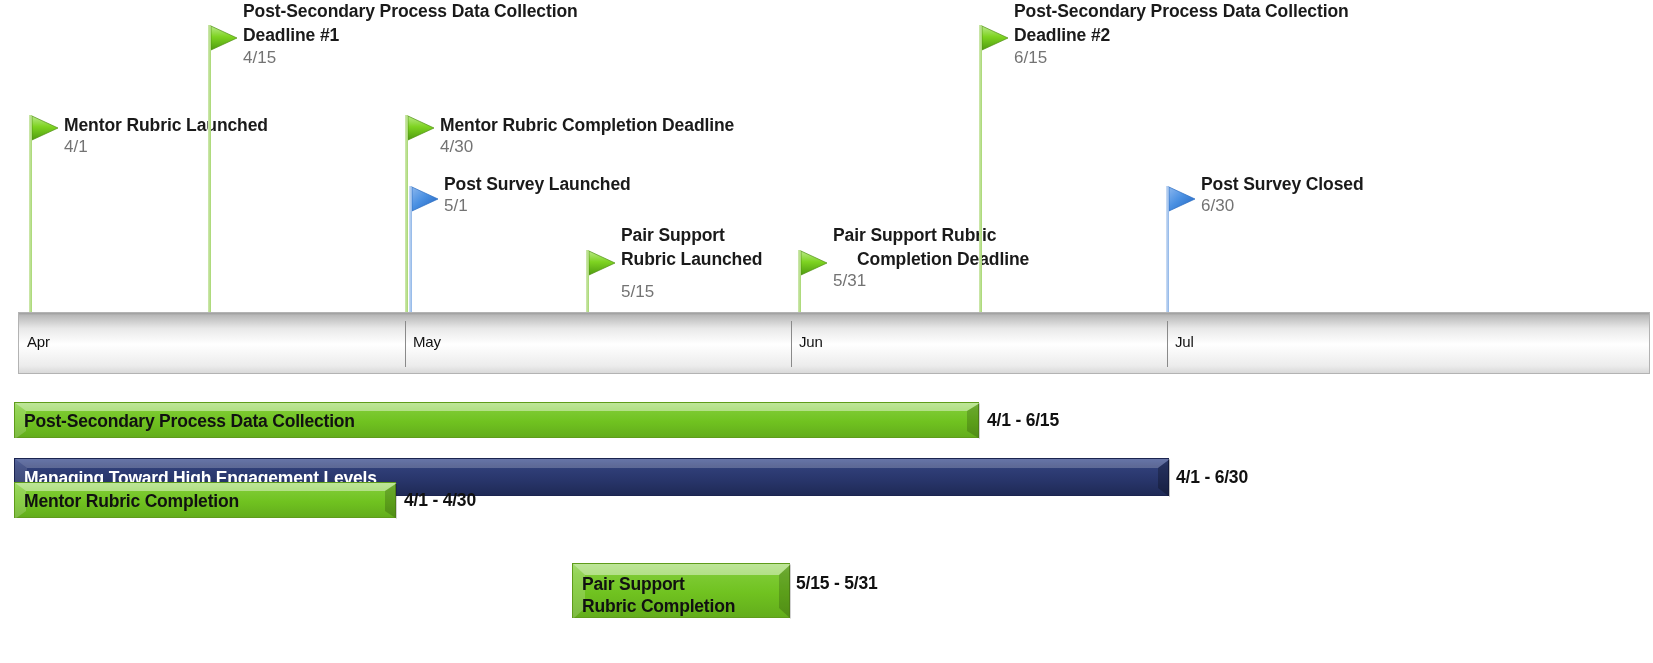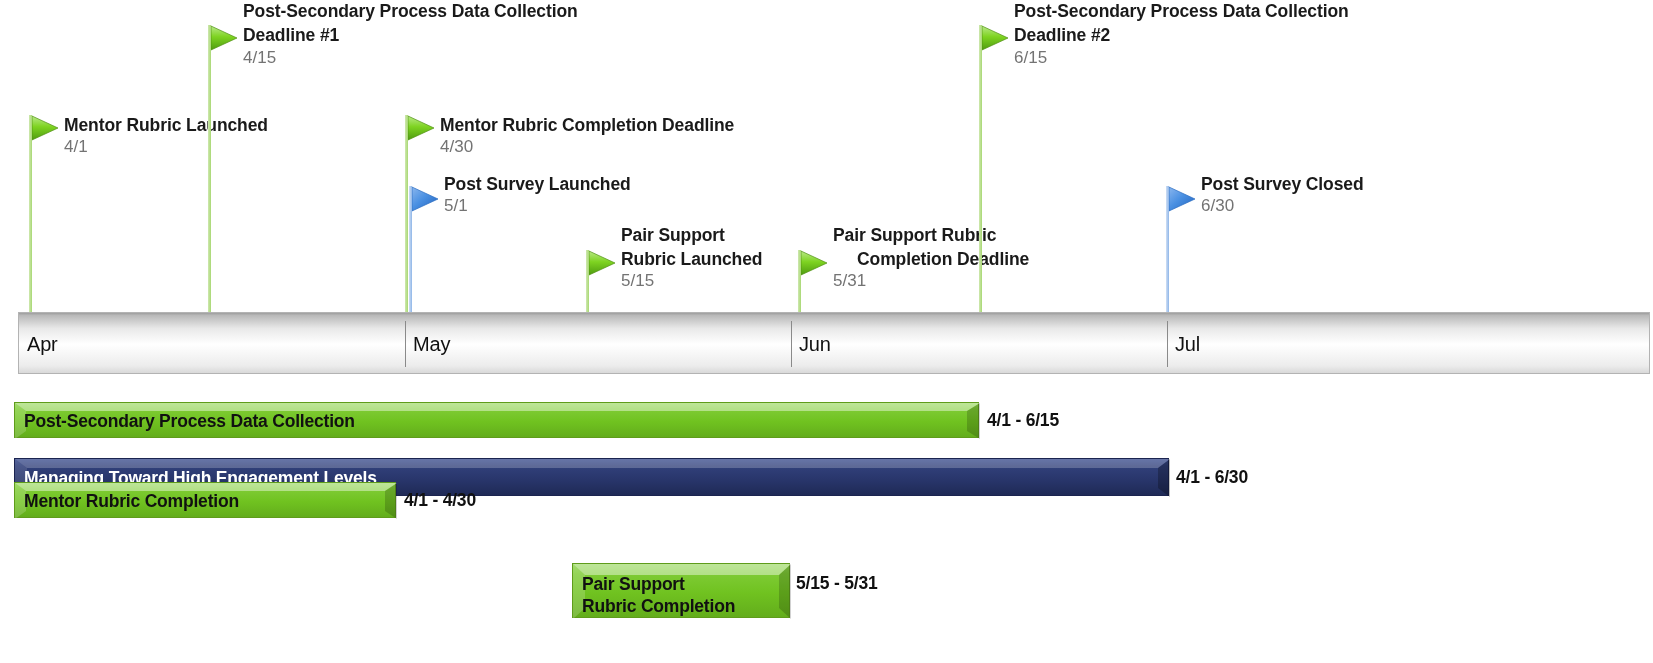--- a/index.html
+++ b/index.html
@@ -20,21 +20,21 @@
   .ms .lbl2{position:absolute;left:35px;white-space:nowrap;
            font-size:17.5px;font-weight:bold;color:#1a1a1a;line-height:24px;letter-spacing:-0.1px;}
   .ms .date{position:absolute;left:35px;white-space:nowrap;
             font-size:17px;color:#737373;line-height:22px;}
 
   
   #axis{position:absolute;left:18px;top:312px;width:1632px;height:62px;
         background:linear-gradient(to bottom,#9d9d9d 0%,#b9b9b9 4%,#e9e9e9 26%,#ffffff 52%,#fbfbfb 60%,#ececec 88%,#d9d9d9 100%);
         border:1px solid #b3b3b3;box-sizing:border-box;}
   #axis .mtick{position:absolute;top:8px;bottom:6px;width:1px;background:#8a8a8a;}
-  #axis .mlabel{position:absolute;top:20px;font-size:20px;color:#111;letter-spacing:-0.2px;}
+  #axis .mlabel{position:absolute;top:20px;font-size:15px;color:#111;letter-spacing:-0.2px;}
 
   
   #gantt{position:absolute;left:0;top:390px;width:1653px;height:273px;}
   .row{position:absolute;left:0;width:1653px;}
   .bar{position:absolute;top:0;box-sizing:border-box;}
   .bar .btxt{position:absolute;left:9px;top:0;white-space:nowrap;
              font-size:17.5px;font-weight:bold;line-height:1.15;letter-spacing:-0.2px;}
   .rangelbl{position:absolute;white-space:nowrap;font-size:17.5px;font-weight:bold;color:#111;letter-spacing:-0.2px;}
 </style>
 </head>
@@ -93,21 +93,21 @@
     <div class="date" style="top:9px;">5/1</div>
   </div>
 
   <div class="ms" style="left:586px;top:250px;">
     <div class="pole" style="height:63px;background:linear-gradient(to right,#cfe8b0,#a8d873);"></div>
     <svg class="tri" viewBox="0 0 28 28" style="top:-1px;">
       <polygon points="0,2 26,14 0,26" fill="url(#gg1)" stroke="#4f8f13" stroke-width="0.7"></polygon>
     </svg>
     <div class="lbl" style="top:-27px;">Pair Support</div>
     <div class="lbl2" style="top:-3px;">Rubric Launched</div>
-    <div class="date" style="top:20px;">5/15</div>
+    <div class="date" style="top:31px;">5/15</div>
   </div>
 
   <div class="ms" style="left:798px;top:250px;">
     <div class="pole" style="height:63px;background:linear-gradient(to right,#cfe8b0,#a8d873);"></div>
     <svg class="tri" viewBox="0 0 28 28" style="top:-1px;">
       <polygon points="0,2 26,14 0,26" fill="url(#gg1)" stroke="#4f8f13" stroke-width="0.7"></polygon>
     </svg>
     <div class="lbl" style="top:-27px;">Pair Support Rubric</div>
     <div class="lbl2" style="top:-3px;margin-left:24px;">Completion Deadline</div>
     <div class="date" style="top:20px;">5/31</div>

